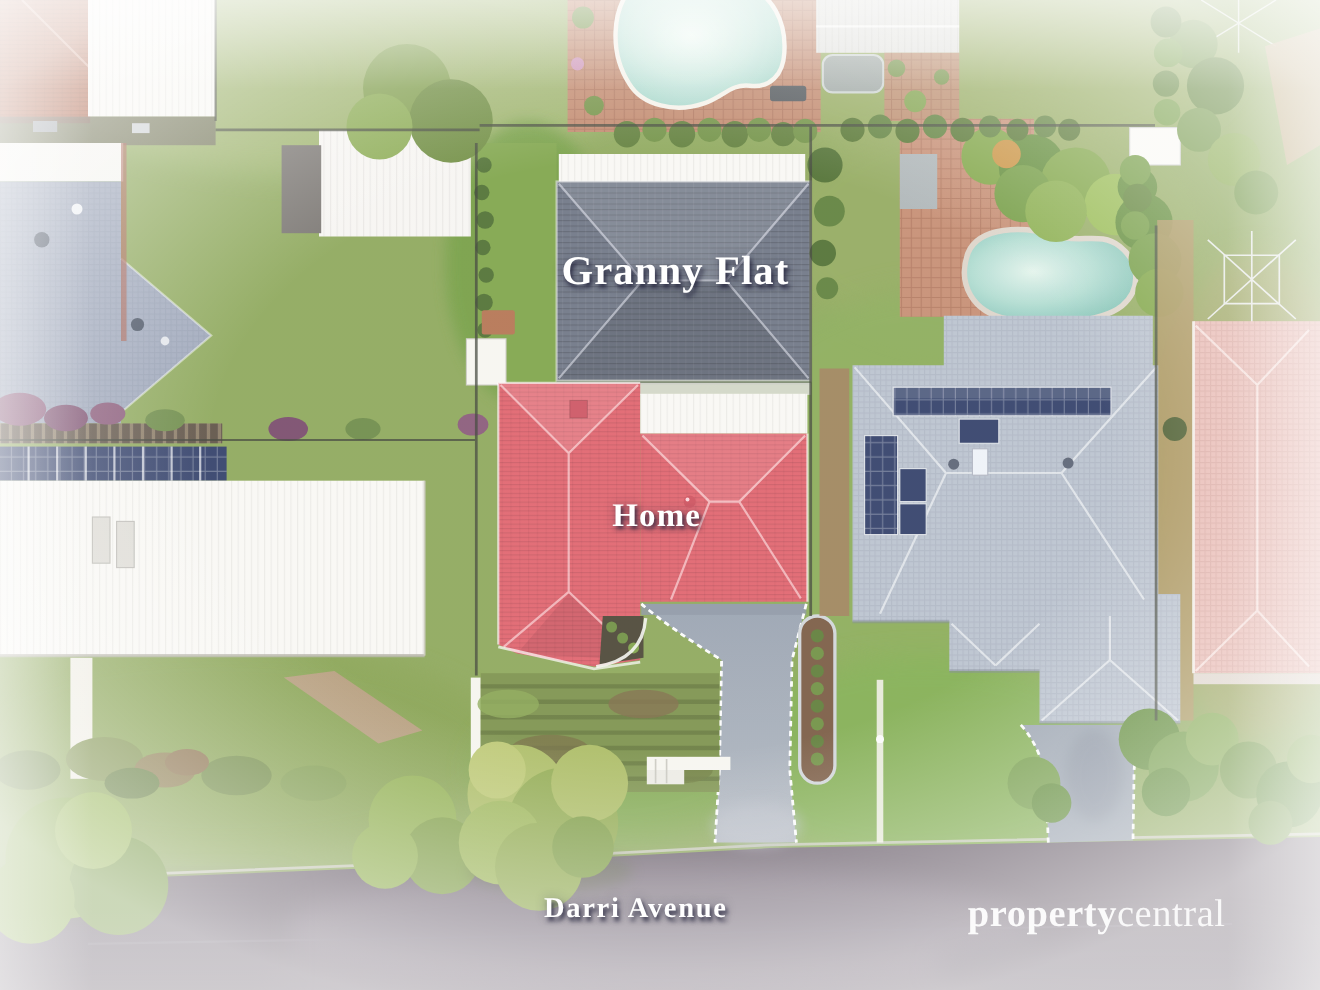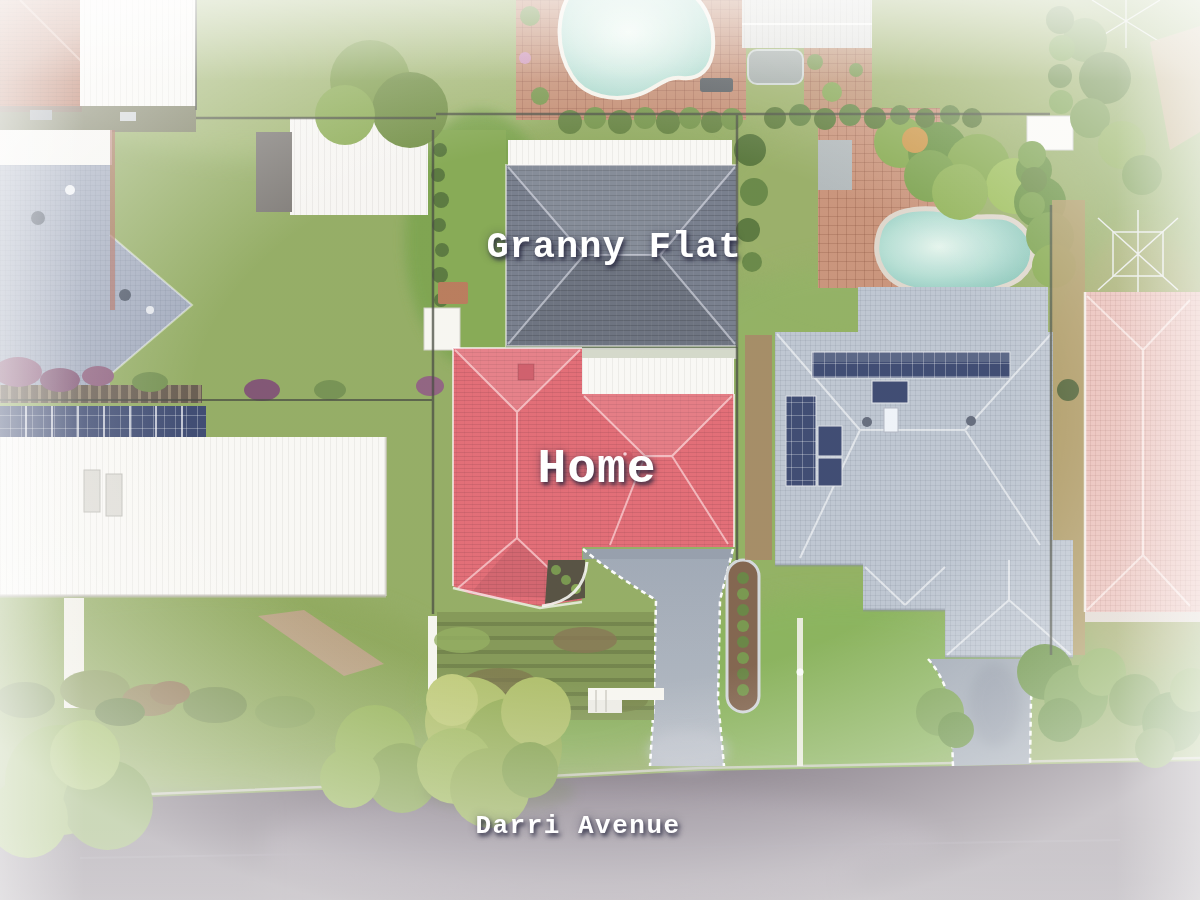--- a/index.html
+++ b/index.html
@@ -1,31 +1,31 @@
 <!DOCTYPE html>
 <html style="--home-roof: #e2606b; --granny-flat-roof: #6d7484; --right-house-roof: #b6bfcb; --left-house-roof: #9aa4b8; --pink-house-roof: #e6b6ae; --terracotta-roof: #b2684e; --white-roof: #f3f2ee; --lawn: #8aa656; --lawn-dark: #6f9a40; --road: #6b5f6c; --driveway: #9aa3b0; --solar-panel: #32406b; --pool-water: #a8d8cd; --brick-paving: #c08468; --label-text: #ffffff;"><head>
 <meta charset="utf-8">
 <style>
   html,body{margin:0;padding:0;background:#ffffff;}
   .stage{position:relative;width:1200px;height:900px;overflow:hidden;
-         font-family:Liberation Mono, monospace;background:var(--lawn,#8aa656);}
+         font-family:Liberation Serif, serif;background:var(--lawn,#8aa656);}
   .stage svg{position:absolute;inset:0;display:block;
              filter:saturate(.93) brightness(1.04) contrast(.97);}
   .vignette{position:absolute;inset:0;pointer-events:none;
     background:
       radial-gradient(ellipse 68% 60% at 50% 46%, rgba(255,255,255,0) 50%, rgba(255,255,255,.32) 74%, rgba(255,255,255,.62) 96%),
       linear-gradient(180deg, rgba(255,255,255,.5) 0%, rgba(255,255,255,0) 9%),
       linear-gradient(0deg, rgba(255,255,255,.10) 0%, rgba(255,255,255,0) 8%),
       linear-gradient(90deg, rgba(255,255,255,.42) 0%, rgba(255,255,255,0) 7%, rgba(255,255,255,0) 93%, rgba(255,255,255,.42) 100%),
       linear-gradient(0deg, rgba(255,255,255,.05), rgba(255,255,255,.05));}
   .label{position:absolute;transform:translate(-50%,-50%);color:var(--label-text,#fff);
          font-weight:bold;white-space:nowrap;letter-spacing:1px;
          text-shadow:2px 3px 4px rgba(35,35,60,.85), 0 0 10px rgba(35,35,60,.35);}
   .label-granny{left:614px;top:247px;font-size:37px;}
-  .label-home{left:597px;top:469px;font-size:48px;}
+  .label-home{left:597px;top:469px;font-size:30px;}
   .label-street{left:578px;top:826px;font-size:26px;letter-spacing:1.5px;}
   .watermark{position:absolute;left:997px;top:831px;transform:translate(-50%,-50%);
              font-size:35px;color:rgba(255,255,255,.93);white-space:nowrap;letter-spacing:.5px;}
   .wm-bold{font-weight:bold;}
   .wm-light{font-weight:normal;opacity:.95;}
 </style>
 </head>
 <body>
 
 <div class="stage">
@@ -447,14 +447,15 @@
     <path d="M196,0 V110" stroke-width="2"></path>
   </g>
 </svg>
 
 <div class="vignette"></div>
 
 <div class="label label-granny">Granny Flat</div>
 <div class="label label-home">Home</div>
 <div class="label label-street">Darri Avenue</div>
 
+<div class="watermark"><span class="wm-bold">property</span><span class="wm-light">central</span></div>
 
 </div>
 
 </body></html>

